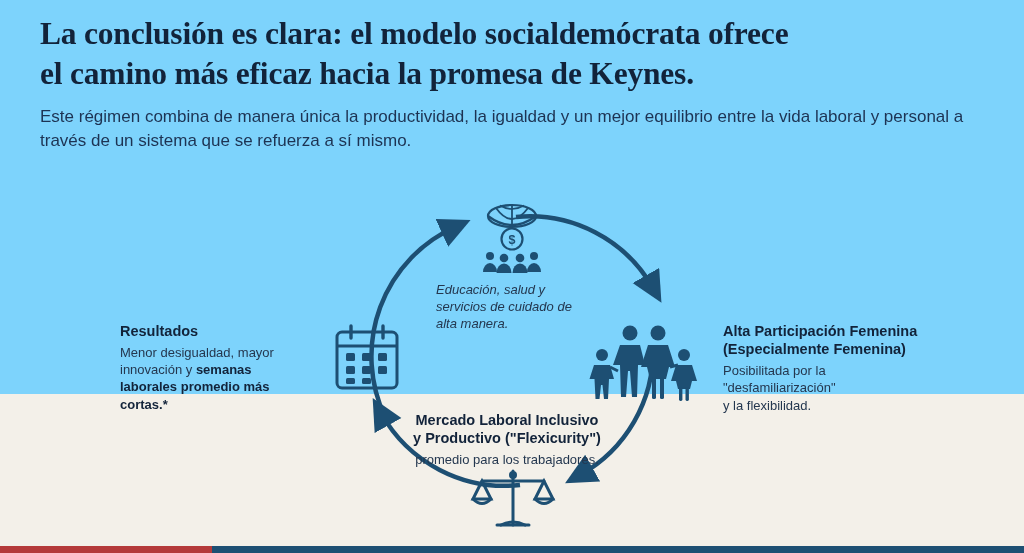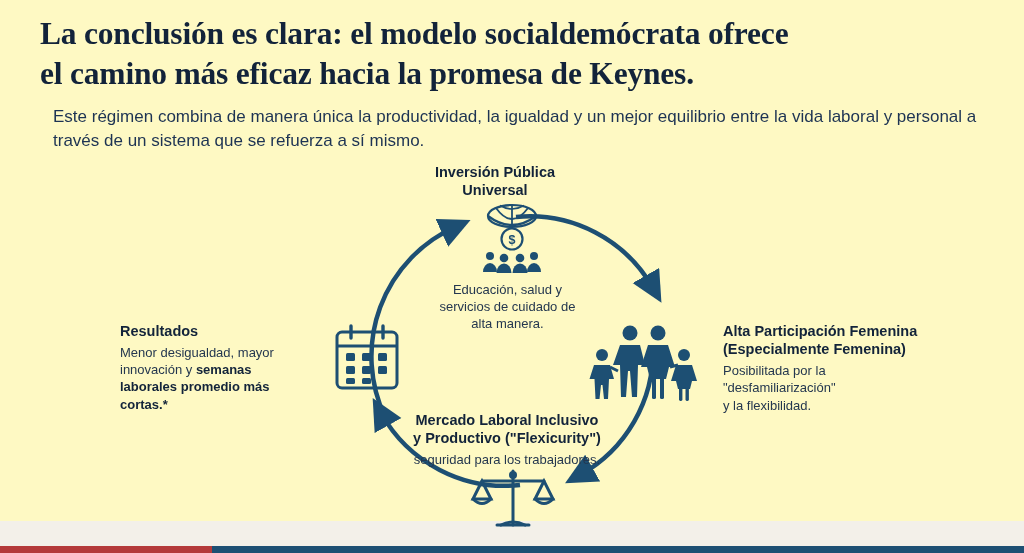--- a/index.html
+++ b/index.html
@@ -10,22 +10,22 @@
     width: 1024px;
     height: 553px;
     background: #f3f0e9;
     font-family: "Liberation Sans", sans-serif;
     overflow: hidden;
     position: relative;
   }
   .page {
     position: relative;
     width: 1024px;
-    height: 521px;
-    background: #fef9c3;
+    height: 394px;
+    background: #7dd3fc;
   }
   
   .header {
     position: absolute;
     left: 40px;
     top: 14px;
     width: 950px;
   }
   .headline {
     font-family: "Liberation Serif", serif;
@@ -34,21 +34,21 @@
     line-height: 1.28;
     color: #12233a;
     margin: 0;
     letter-spacing: -0.2px;
   }
   .subhead {
     font-family: "Liberation Sans", sans-serif;
     font-size: 17px;
     line-height: 1.42;
     color: #1d3353;
-    margin: 10px 0 0 13px;
+    margin: 10px 0 0 0;
     max-width: 935px;
   }
   
   .diagram {
     position: absolute;
     left: 0;
     top: 155px;
     width: 1024px;
     height: 398px;
   }
@@ -74,24 +74,24 @@
     position: absolute;
   }
   
   #top-text {
     left: 395px;
     top: 8px;
     width: 200px;
     text-align: center;
   }
   #top-desc {
-    left: 420px;
+    left: 436px;
     top: 122px;
     width: 175px;
-    text-align: center;
+    font-style: italic;
   }
   
   #right-text {
     left: 723px;
     top: 167px;
     width: 230px;
     text-align: left;
   }
   
   #bottom-text {
@@ -148,26 +148,20 @@
       </defs>
 
       <g stroke="#1d4f73" stroke-width="4.5" fill="none" stroke-linecap="butt" marker-end="url(#ah)">
         <path d="M 385 262 A 142 142 0 0 1 455 72"></path>
         <path d="M 516 62 A 142 142 0 0 1 653 133"></path>
         <path d="M 653 193 A 142 142 0 0 1 580 320"></path>
         <path d="M 520 330 A 142 142 0 0 1 381 258"></path>
       </g>
     </svg>
 
-    <div class="blk" id="top-text">
-      <div class="node-title">
-        <span>Inversión Pública</span><br>
-        <span>Universal</span>
-      </div>
-    </div>
     <div class="icon-wrap" id="icon-top">
       <svg width="92" height="76" viewBox="0 0 92 76">
         <g stroke="#1d4f73" fill="none" stroke-width="2.2">
 
           <ellipse cx="46" cy="18" rx="24" ry="11"></ellipse>
           <path d="M22 18 q24 18 48 0"></path>
           <path d="M30 10 q16 22 32 0" stroke-width="1.8"></path>
           <path d="M46 7 v22" stroke-width="1.8"></path>
           <path d="M34 7.5 q12 7 24 0" stroke-width="1.6"></path>
         </g>
@@ -230,21 +224,21 @@
         <span>y la flexibilidad.</span>
       </div>
     </div>
 
     <div class="blk" id="bottom-text">
       <div class="node-title">
         <span>Mercado Laboral Inclusivo</span><br>
         <span>y Productivo ("Flexicurity")</span>
       </div>
       <div class="node-desc">
-        <span>seguridad para los trabajadores.</span>
+        <span>promedio para los trabajadores.</span>
       </div>
     </div>
     <div class="icon-wrap" id="icon-bottom">
       <svg width="86" height="86" viewBox="0 0 86 86">
         <g stroke="#1d4f73" stroke-width="3" fill="none" stroke-linecap="round">
           <path d="M43 8 v54"></path>
           <path d="M12 18 h62"></path>
           <path d="M12 18 l-9 18 h18 z" fill="none"></path>
           <path d="M74 18 l-9 18 h18 z" fill="none"></path>
           <path d="M3 36 q9 9 18 0"></path>

